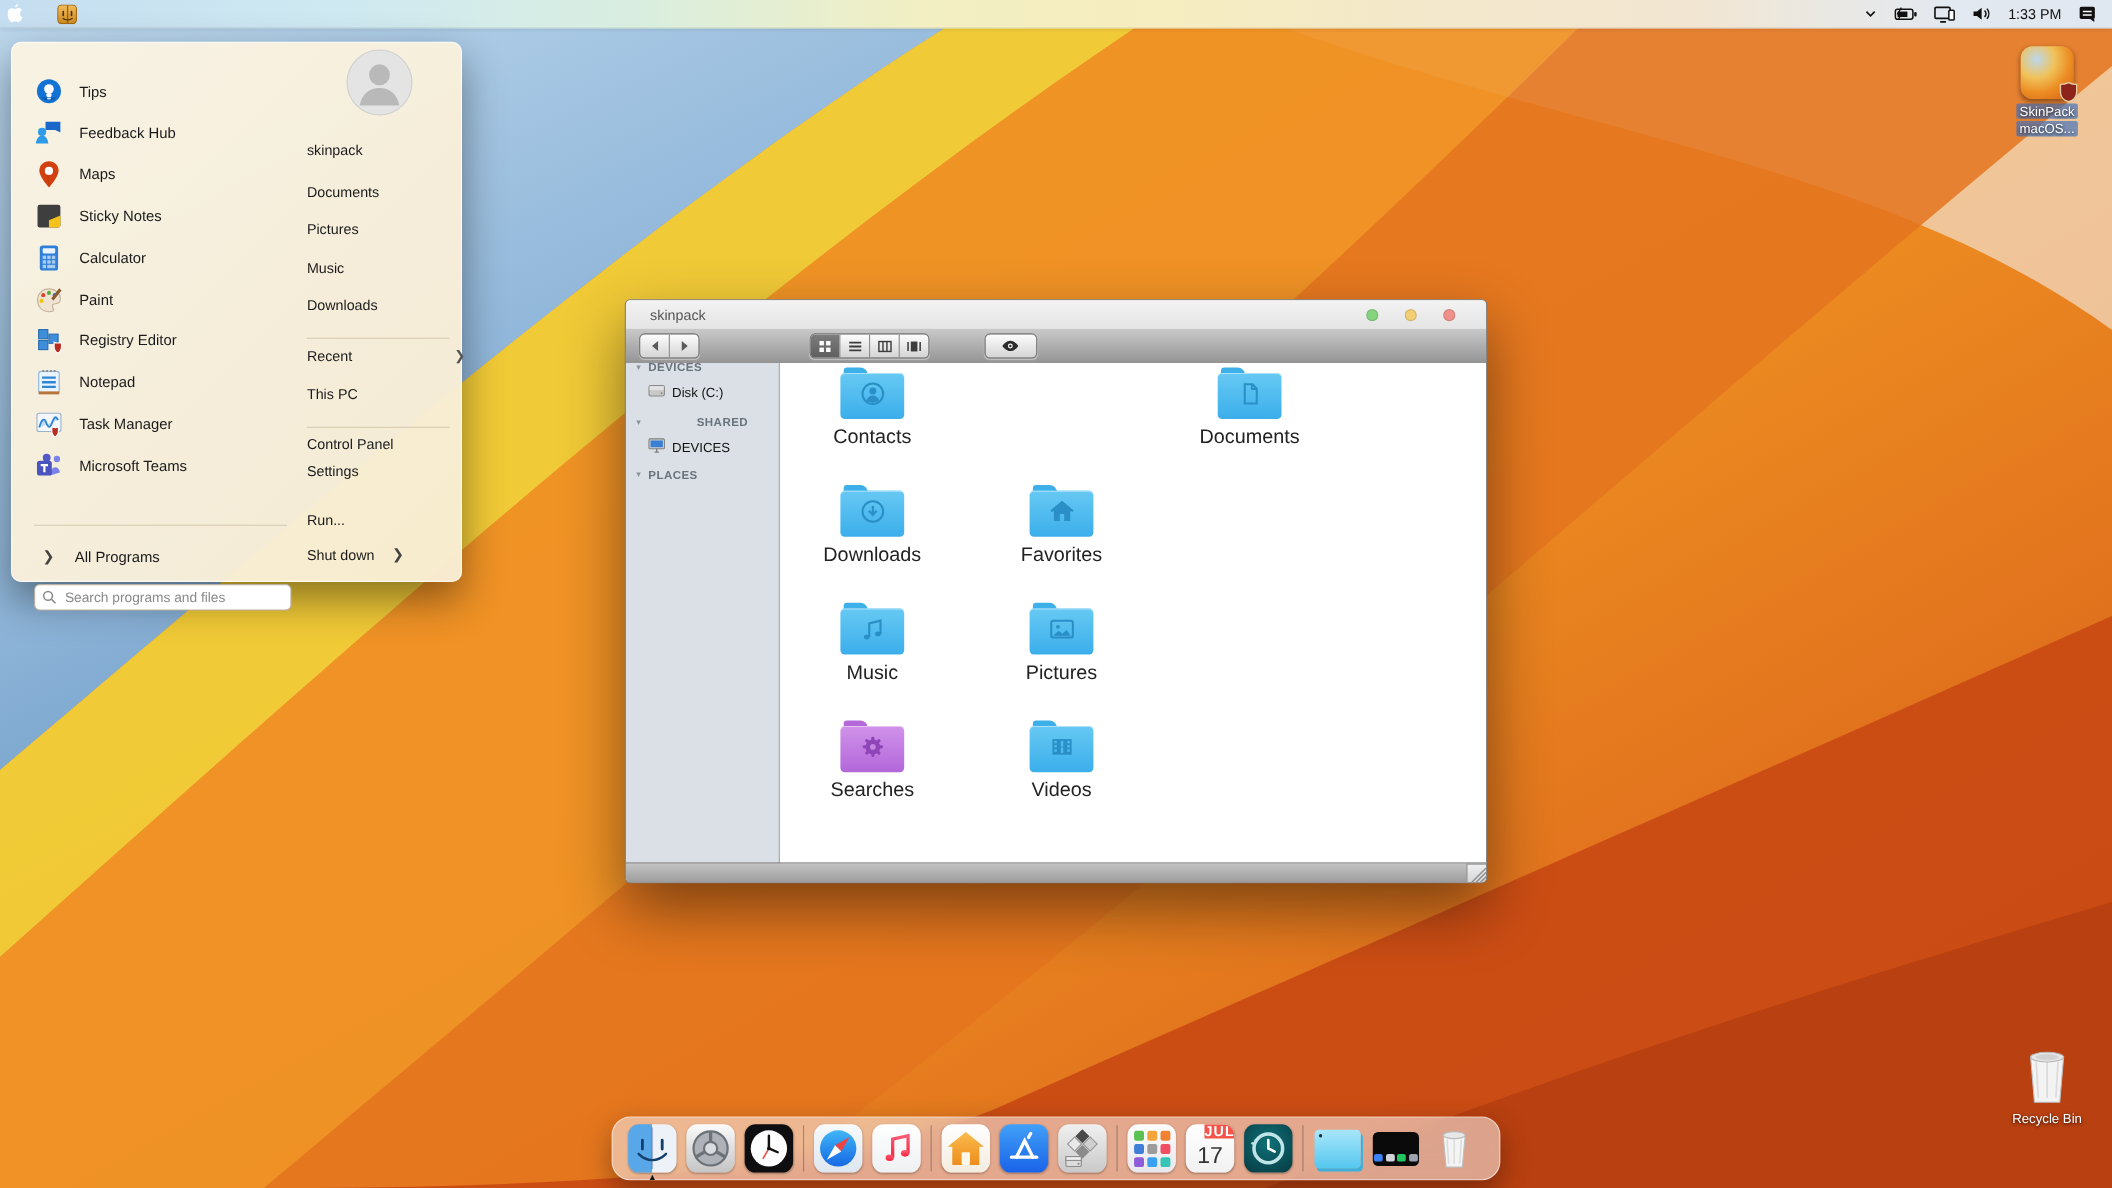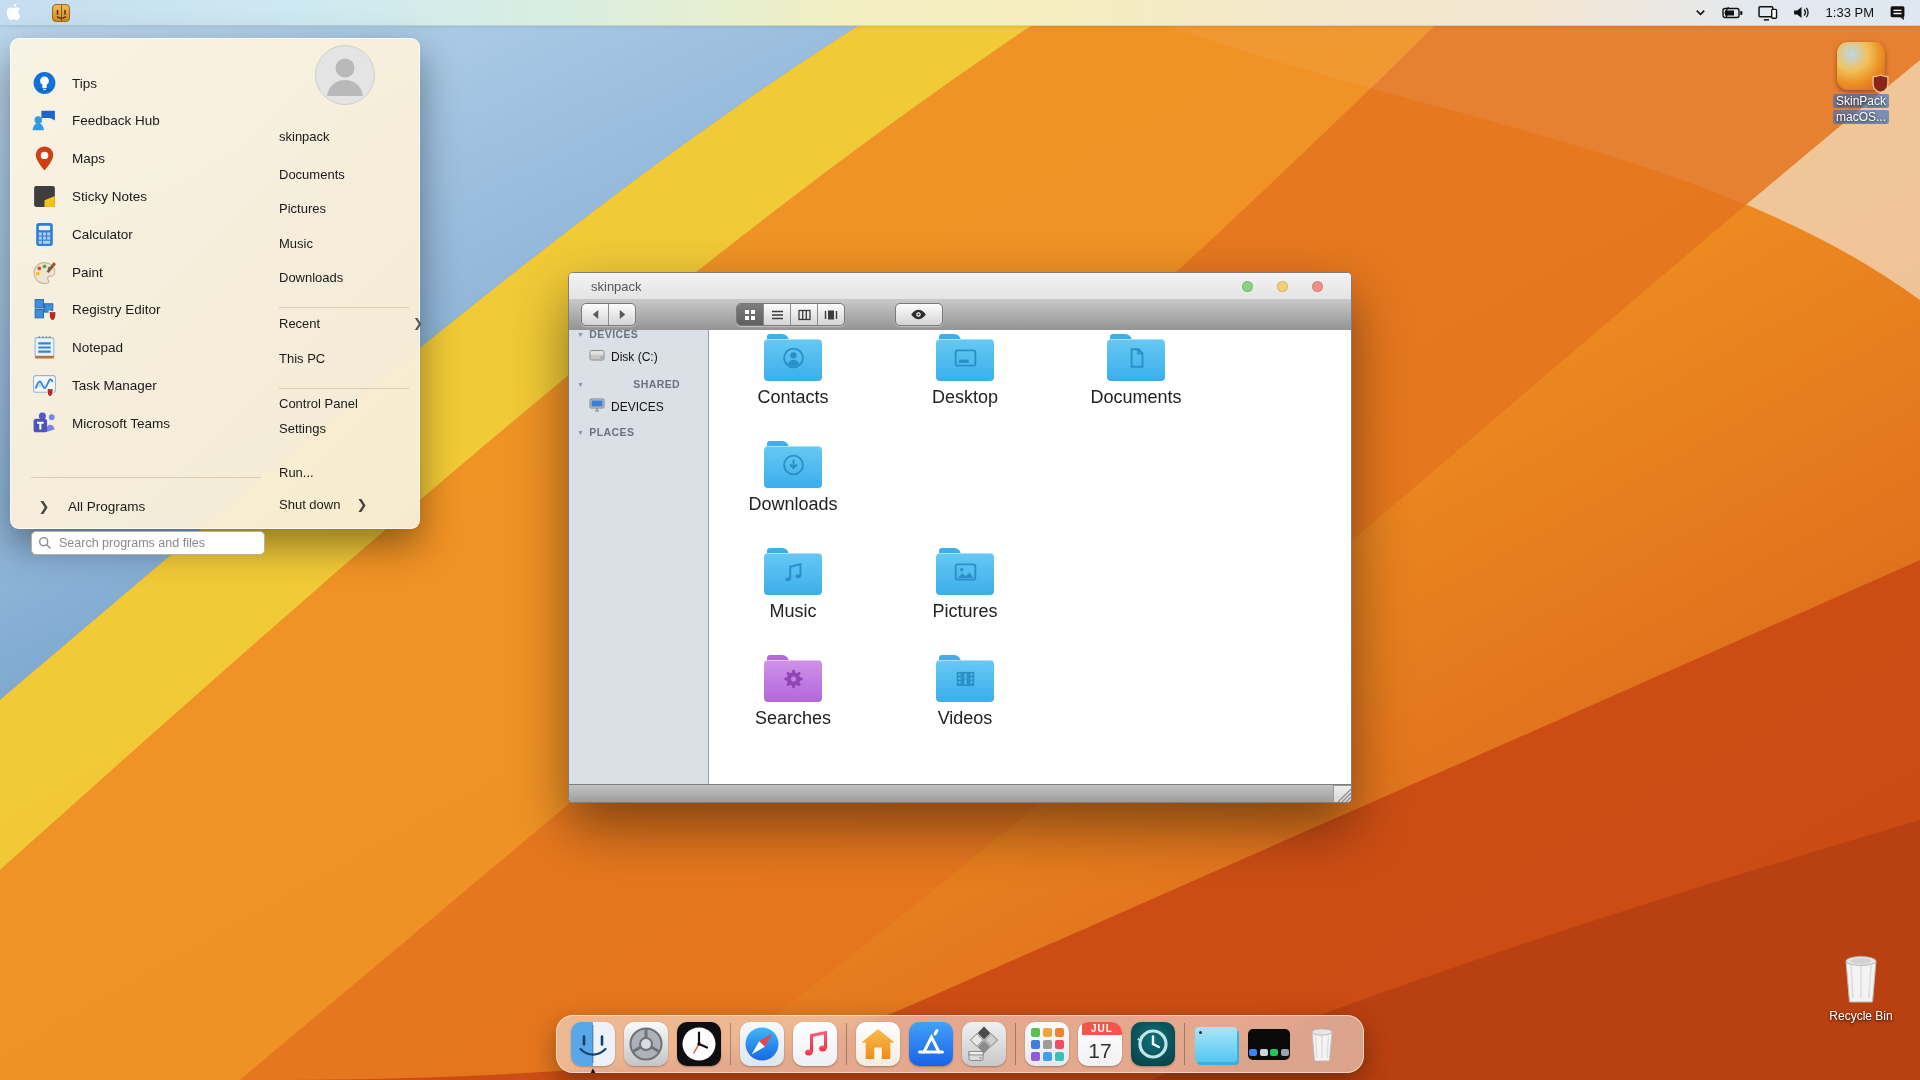--- a/index.html
+++ b/index.html
@@ -83,22 +83,22 @@
   #dock{left:556px;top:1015px;width:808px;height:58px;z-index:55;border-radius:17px;
     background:rgba(242,224,217,.62);border:1px solid rgba(255,255,255,.55);
     box-shadow:0 10px 26px rgba(0,0,0,.35);backdrop-filter:blur(10px);
     display:flex;align-items:center;gap:9px;padding:0 14px;box-sizing:border-box}
   .dock-item{position:relative;width:44px;height:44px;flex:0 0 auto}
   .dk{position:relative;width:44px;height:44px;border-radius:10px;overflow:hidden;box-shadow:0 1px 2px rgba(0,0,0,.28)}
   .dk.plain{box-shadow:none;border-radius:0;overflow:visible}
   .dock-div{width:1px;height:42px;background:rgba(50,50,50,.38);flex:0 0 auto}
   .lp{position:absolute;inset:0;display:grid;grid-template-columns:repeat(3,9px);gap:3px;place-content:center}
   .lp span{width:9px;height:9px;border-radius:2px}
-  .cal-top{position:absolute;top:0;left:4px;right:0;height:13px;background:#f3554b;color:#fff;font-size:10px;
-    font-weight:bold;text-align:center;line-height:13px;letter-spacing:1px}
+  .cal-top{position:absolute;top:0;left:17px;right:0;height:13px;background:#f3554b;color:#fff;font-size:13px;
+    font-weight:bold;line-height:13px;letter-spacing:1px}
   .cal-day{position:absolute;top:13px;left:0;right:0;bottom:0;display:flex;align-items:center;justify-content:center;
     font-size:21px;color:#333}
   .wthumb-l{position:relative;width:42px;height:35px;margin:5px auto 0;border-radius:4px;
     background:linear-gradient(#a8e6fa,#56c7ef);box-shadow:2px 3px 0 #3cb0dc}
   .wthumb-l:after{content:"";position:absolute;left:4px;top:4px;width:3px;height:3px;border-radius:50%;background:#1d2a33}
   .wthumb-d{position:relative;width:42px;height:31px;margin:7px auto 0;border-radius:5px;background:#0a0a0b;
     display:flex;align-items:flex-end;justify-content:center;gap:2.5px;padding-bottom:4px;box-sizing:border-box}
   .wthumb-d span{width:8px;height:7px;border-radius:2px;display:block}
   #finder-dot{position:absolute;left:0;right:0;bottom:-9px;text-align:center;font-size:8px;color:#111;line-height:8px}
   
@@ -478,32 +478,20 @@
             <div class="fbody">
               <span><svg width="27" height="24" viewBox="0 0 24 22">
                   <circle cx="12" cy="11" r="8.6" fill="none" stroke="#2a8fc6" stroke-width="1.7"></circle>
                   <circle cx="12" cy="8.6" r="2.9" fill="#2a8fc6"></circle>
                   <path d="M6.6 16.6c1.2-2.9 3.1-4.1 5.4-4.1s4.2 1.2 5.4 4.1a8.6 8.6 0 0 1-10.8 0z" fill="#2a8fc6"></path>
                 </svg></span>
             </div>
           </div>
           <div class="flabel">Contacts</div>
         </div>
-        <div class="fitem" style="left: 186px; top: 4px;">
-          <div class="folder-ic blue">
-            <div class="tab"></div>
-            <div class="fbody">
-              <span><svg width="27" height="24" viewBox="0 0 24 22">
-                  <rect x="3" y="4" width="18" height="14" rx="1.8" fill="none" stroke="#2a8fc6" stroke-width="1.7"></rect>
-                  <rect x="6" y="12.5" width="9" height="3" fill="#2a8fc6"></rect>
-                </svg></span>
-            </div>
-          </div>
-          <div class="flabel">Desktop</div>
-        </div>
         <div class="fitem" style="left: 357px; top: 4px;">
           <div class="folder-ic blue">
             <div class="tab"></div>
             <div class="fbody">
               <span><svg width="27" height="24" viewBox="0 0 24 22">
                   <path d="M7.5 3h6.5l3.5 3.8V19h-10z" fill="none" stroke="#2a8fc6" stroke-width="1.7"></path>
                   <path d="M13.5 3.5V7h3.6" fill="none" stroke="#2a8fc6" stroke-width="1.5"></path>
                 </svg></span>
             </div>
           </div>
@@ -513,20 +501,32 @@
           <div class="folder-ic blue">
             <div class="tab"></div>
             <div class="fbody">
               <span><svg width="27" height="24" viewBox="0 0 24 22">
                   <circle cx="12" cy="11" r="8.6" fill="none" stroke="#2a8fc6" stroke-width="1.7"></circle>
                   <path d="M12 6.2v7M8.8 10.4l3.2 3.4 3.2-3.4" stroke="#2a8fc6" stroke-width="1.8" fill="none"></path>
                 </svg></span>
             </div>
           </div>
           <div class="flabel">Downloads</div>
+        </div>
+        <div class="fitem" style="left: 186px; top: 111px;">
+          <div class="folder-ic blue">
+            <div class="tab"></div>
+            <div class="fbody">
+              <span><svg width="27" height="24" viewBox="0 0 24 22">
+                  <path fill-rule="evenodd" d="M12 3L2.8 10.8h2.4V19h13.6v-8.2h2.4zM10.2 13h3.6v6h-3.6z" fill="#2a8fc6"></path>
+                  <path d="M2.8 10.8L12 3l9.2 7.8" fill="none" stroke="#2a8fc6" stroke-width="1.6"></path>
+                </svg></span>
+            </div>
+          </div>
+          <div class="flabel">Favorites</div>
         </div>
         <div class="fitem" style="left: 14px; top: 218px;">
           <div class="folder-ic blue">
             <div class="tab"></div>
             <div class="fbody">
               <span><svg width="27" height="24" viewBox="0 0 24 22">
                   <path d="M9 17.6V6.2l9.4-2.3v11" stroke="#2a8fc6" stroke-width="1.8" fill="none"></path>
                   <ellipse cx="6.9" cy="17.6" rx="2.4" ry="1.9" fill="#2a8fc6"></ellipse>
                   <ellipse cx="16.3" cy="14.9" rx="2.4" ry="1.9" fill="#2a8fc6"></ellipse>
                 </svg></span>

